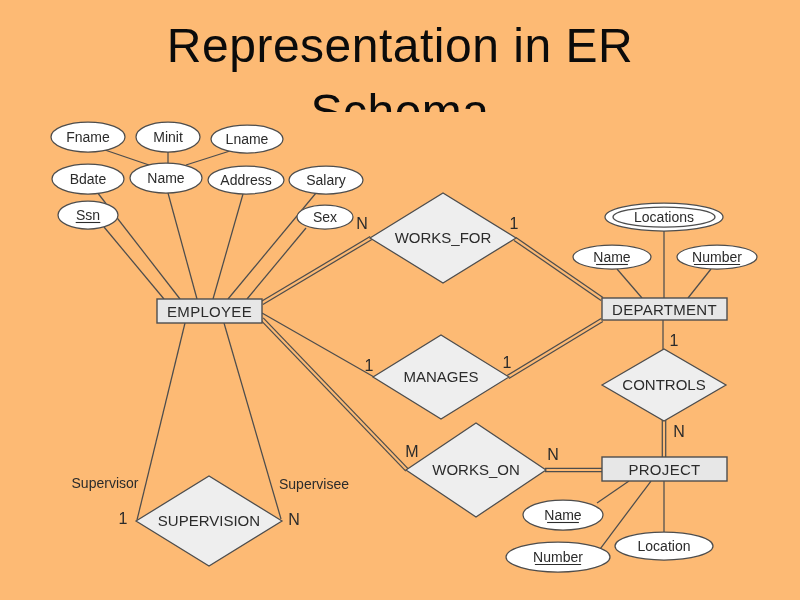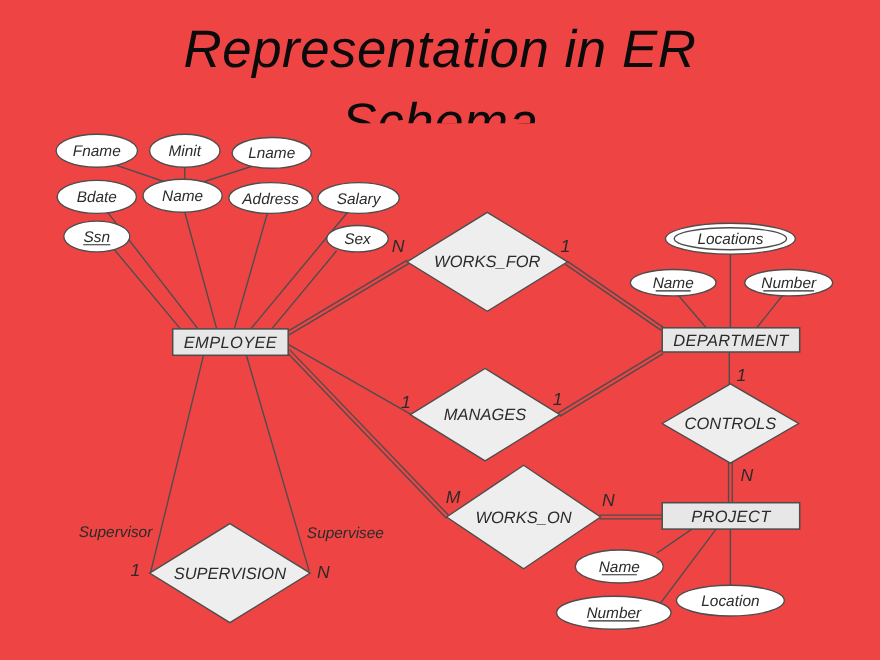--- a/index.html
+++ b/index.html
@@ -3,21 +3,21 @@
 <meta charset="utf-8">
 <style>
   html,body{margin:0;padding:0;}
   body{
     width:800px;height:600px;
     background:#ffffff;
     font-family:"Liberation Sans",sans-serif;
     position:relative;
     overflow:hidden;
   }
-  .slide{position:absolute;inset:0;background:#ef4444;font-style:italic;}
+  .slide{position:absolute;inset:0;background:#fdba74;}
   .title-clip{
     position:absolute;top:0;left:0;width:800px;height:112px;
     overflow:hidden;text-align:center;
     padding-top:13px;box-sizing:border-box;
   }
   .title-line{
     font-size:48px;line-height:66px;font-weight:400;
     color:#0b0b0b;letter-spacing:0.5px;white-space:nowrap;
   }
   #er-svg{position:absolute;top:112px;left:0;}

